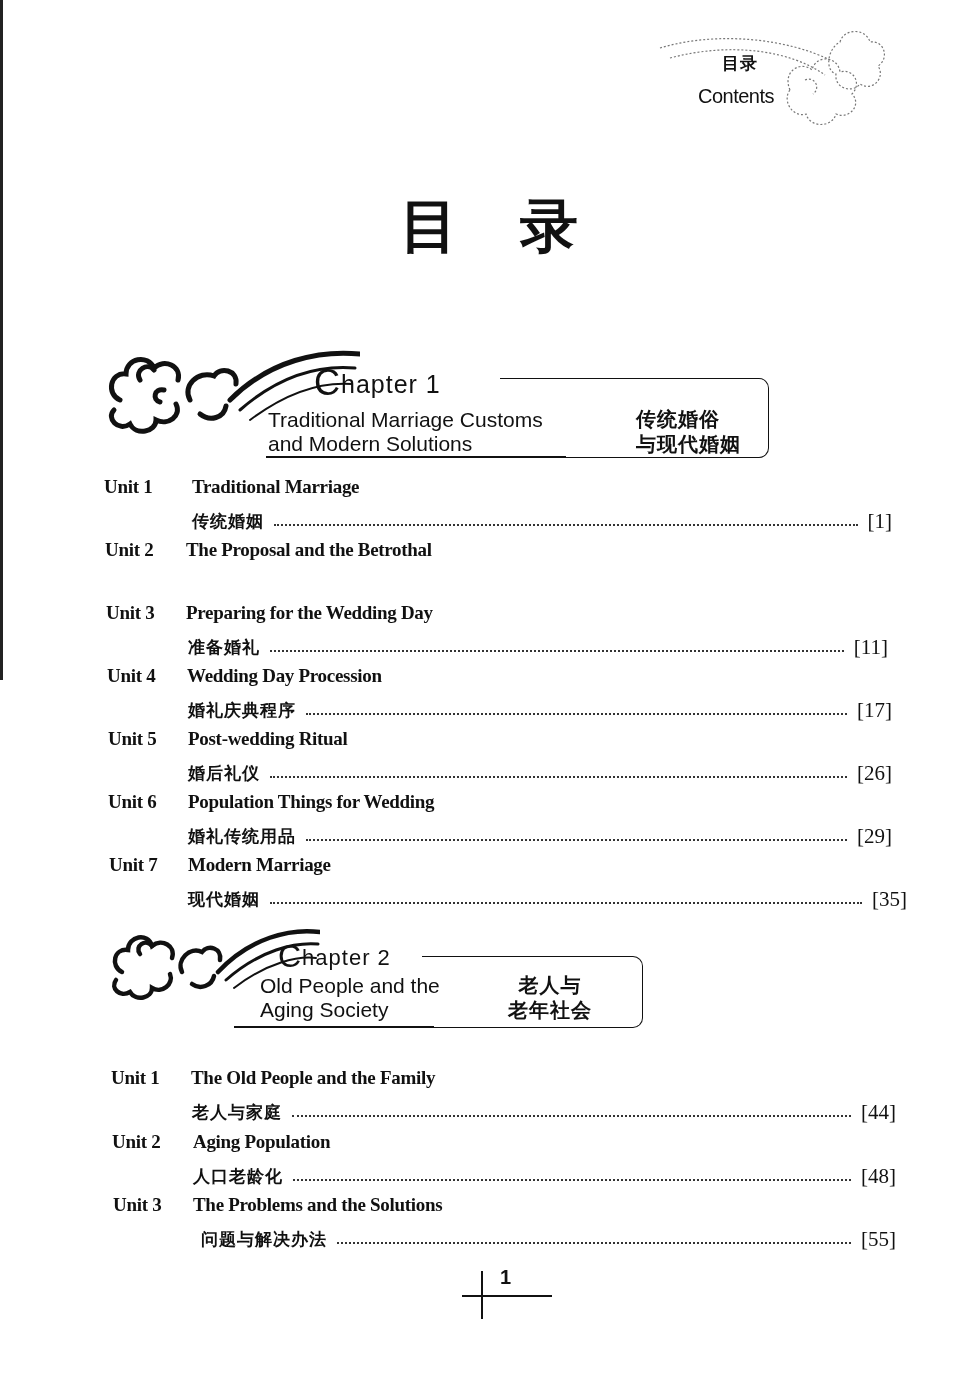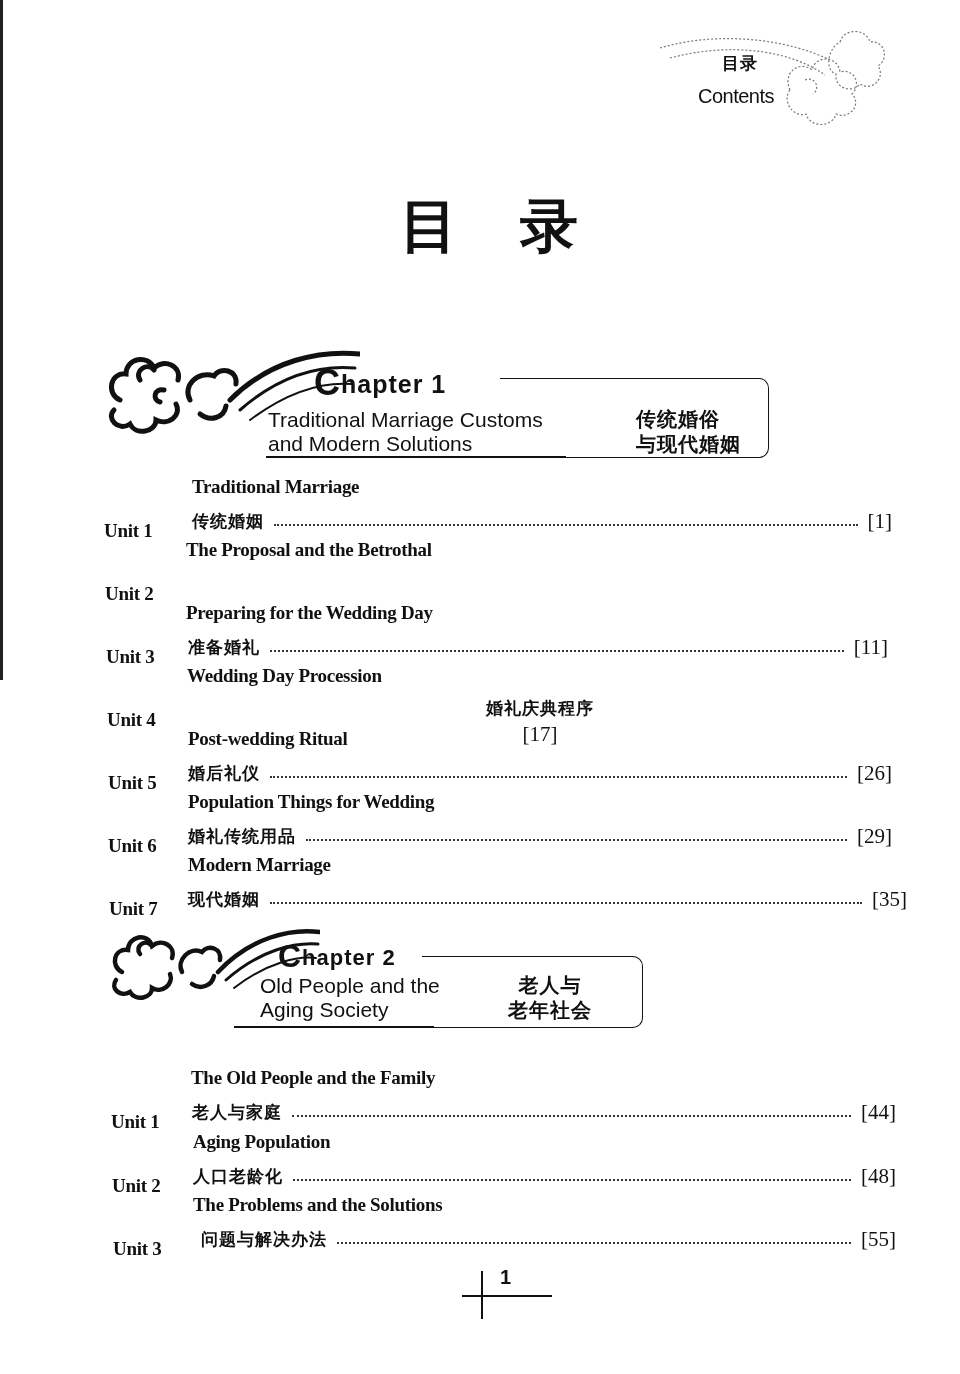--- a/index.html
+++ b/index.html
@@ -10,29 +10,29 @@
   .running-header { position:absolute; left:640px; top:20px; width:260px; height:110px; }
   .running-header .rh-cn { position:absolute; left:82px; top:32px; font-family:"DejaVu Sans", sans-serif; font-weight:bold; font-size:17px; letter-spacing:1px; }
   .running-header .rh-en { position:absolute; left:58px; top:53px; font-family:"Liberation Sans", sans-serif; font-size:20px; letter-spacing:-0.5px;margin-top:12px; }
   .running-header svg { position:absolute; left:0; top:0; }
 
   .page-title { position:absolute; left:400px; top:188px; font-family:"DejaVu Sans", sans-serif; font-weight:bold; font-size:58px; letter-spacing:62px; }
 
   
   .chapter { position:absolute; }
   .chapter svg.cloud { position:absolute; left:0; top:0; }
-  .chapter .ch-label { position:absolute; font-family:"Liberation Sans", sans-serif; font-weight:700; font-size:25px; letter-spacing:1px; }
+  .chapter .ch-label { position:absolute; font-family:"Liberation Sans", sans-serif; font-weight:400; font-size:25px; letter-spacing:1px; }
   .chapter .ch-label .big-c { font-size:36px; vertical-align:-2px; }
   .chapter .ch-frame { position:absolute; border-top:1.5px solid #111; border-right:1.5px solid #111; border-bottom:1.5px solid #111; border-top-right-radius:10px; border-bottom-right-radius:10px; }
   .chapter .ch-en { position:absolute; font-family:"Liberation Sans", sans-serif; font-size:21px; line-height:24px; }
   .chapter .ch-cn { position:absolute; font-family:"DejaVu Sans", sans-serif; font-weight:bold; font-size:20px; line-height:25px; letter-spacing:1px; }
 
   
   .toc-entry { position:absolute; left:0; width:960px; height:64px; }
-  .toc-entry .unit-no { position:absolute; top:0; font-family:"Liberation Serif", serif; font-weight:bold; font-size:19px; letter-spacing:-0.3px;margin-top:44px; }
+  .toc-entry .unit-no { position:absolute; top:0; font-family:"Liberation Serif", serif; font-weight:bold; font-size:19px; letter-spacing:-0.3px; }
   .toc-entry .unit-title { position:absolute; top:0; font-family:"Liberation Serif", serif; font-weight:bold; font-size:19px; letter-spacing:-0.3px; }
   .toc-entry .cn-line { position:absolute; top:32px; height:26px; display:flex; align-items:center; }
   .toc-entry .cn-title { font-family:"DejaVu Sans", sans-serif; font-weight:bold; font-size:17px; white-space:nowrap; letter-spacing:1px; }
   .toc-entry .leader { flex:1; margin:0 10px; border-bottom:2px dotted #333; height:0; align-self:center; position:relative; top:4px; }
   .toc-entry .page-ref { font-family:"Liberation Serif", serif; font-size:21px; white-space:nowrap; }
 
   .folio { position:absolute; left:462px; top:1266px; width:90px; height:54px; }
   .folio .num { position:absolute; left:38px; top:0; font-family:"Liberation Sans", sans-serif; font-weight:bold; font-size:20px; }
   .folio .h { position:absolute; left:0; top:29px; width:90px; height:2px; background:#111; }
   .folio .v { position:absolute; left:19px; top:5px; width:2px; height:48px; background:#111; }
@@ -103,21 +103,21 @@
   <span class="unit-title" style="left:186px;">Preparing for the Wedding Day</span>
   <div class="cn-line" style="left:188px; right:72px;">
     <span class="cn-title">准备婚礼</span>
     <span class="leader"></span>
     <span class="page-ref">[11]</span>
   </div>
 </div>
 <div class="toc-entry" style="top:665px;">
   <span class="unit-no" style="left:107px;">Unit 4</span>
   <span class="unit-title" style="left:187px;">Wedding Day Procession</span>
-  <div class="cn-line" style="left:188px; right:68px;flex-direction:column;">
+  <div class="cn-line" style="left:188px; right:68px;">
     <span class="cn-title">婚礼庆典程序</span>
     <span class="leader"></span>
     <span class="page-ref">[17]</span>
   </div>
 </div>
 <div class="toc-entry" style="top:728px;">
   <span class="unit-no" style="left:108px;">Unit 5</span>
   <span class="unit-title" style="left:188px;">Post-wedding Ritual</span>
   <div class="cn-line" style="left:188px; right:68px;">
     <span class="cn-title">婚后礼仪</span>

